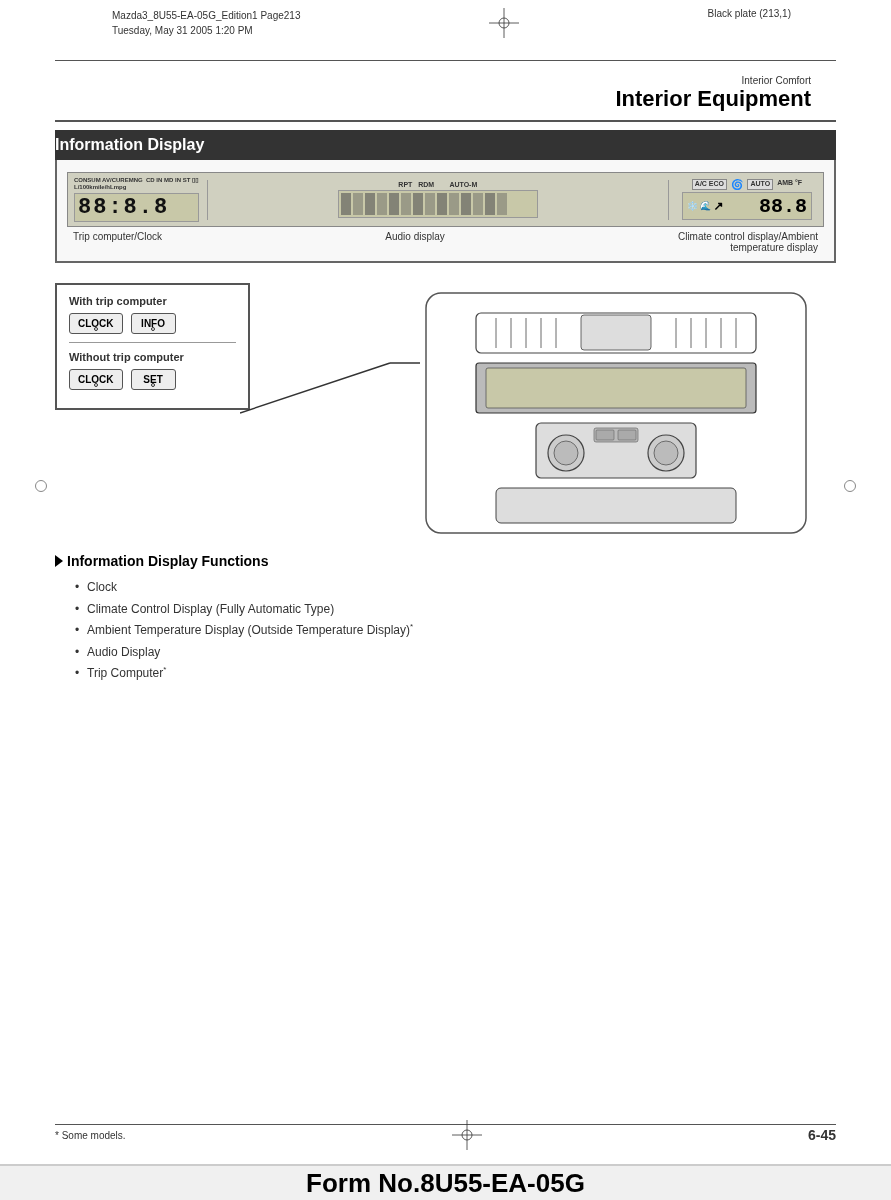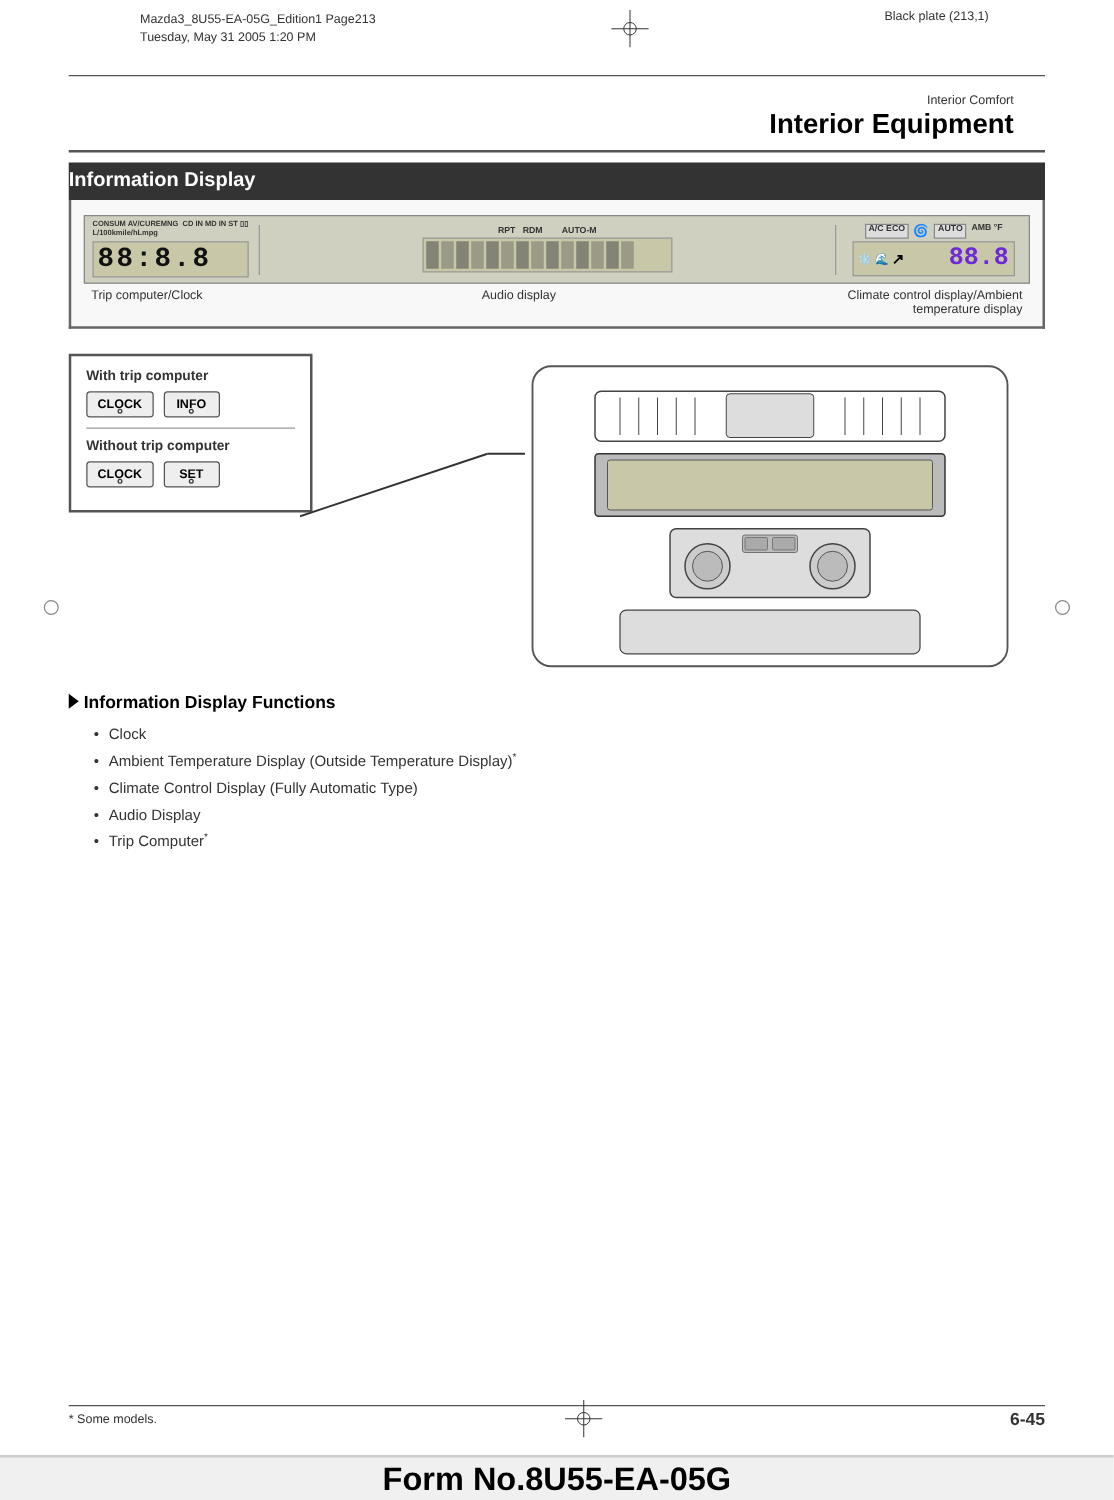--- a/index.html
+++ b/index.html
@@ -227,21 +227,21 @@
       display: flex;
       align-items: center;
       gap: 2px;
       font-size: 10px;
     }
 
     .climate-temp-digits {
       font-family: 'Courier New', monospace;
       font-size: 20px;
       font-weight: bold;
-      color: #6d28d9;
+      color: #000000;
     }
 
     
     .display-labels {
       display: flex;
       justify-content: space-between;
       padding: 4px 6px 0 6px;
       font-size: 10px;
       color: #333;
     }
@@ -629,24 +629,24 @@
       <span class="triangle-icon"></span>
       <span>Information Display Functions</span>
     </div>
 
 
     <ul class="bullet-list">
       <li>
         <span>Clock</span>
       </li>
       <li>
-        <span>Ambient Temperature Display (Outside Temperature Display)</span><span class="superscript">*</span>
+        <span>Climate Control Display (Fully Automatic Type)</span>
       </li>
       <li>
-        <span>Climate Control Display (Fully Automatic Type)</span>
+        <span>Ambient Temperature Display (Outside Temperature Display)</span><span class="superscript">*</span>
       </li>
       <li>
         <span>Audio Display</span>
       </li>
       <li>
         <span>Trip Computer</span><span class="superscript">*</span>
       </li>
     </ul>
   </div>
 

